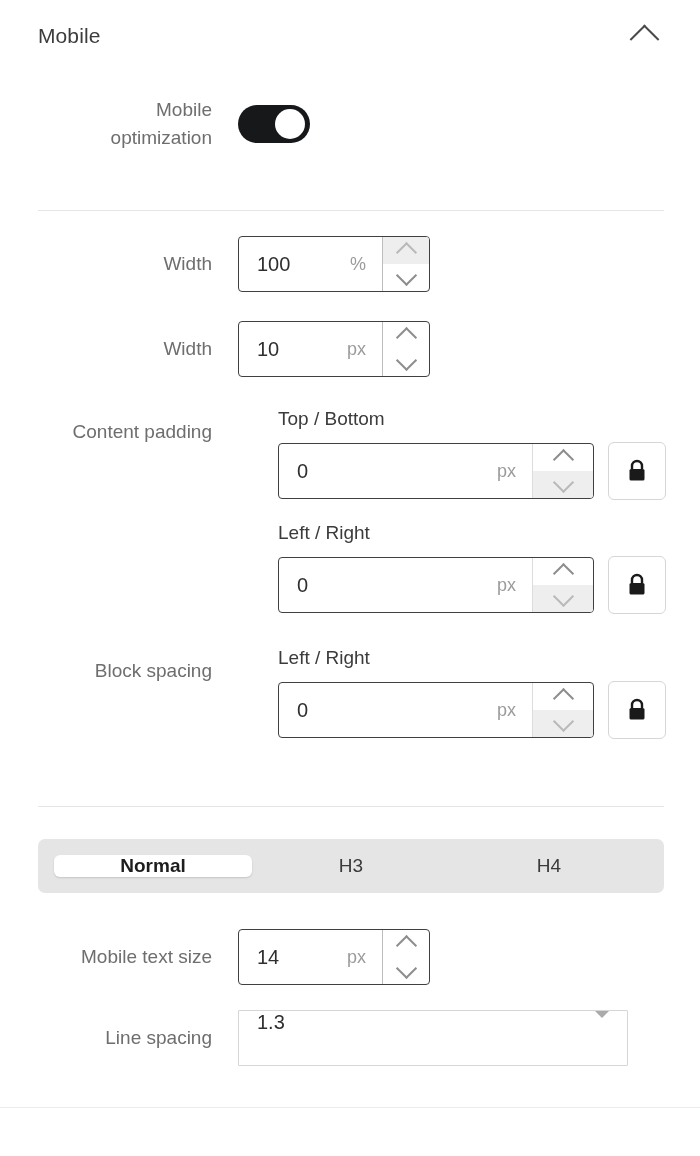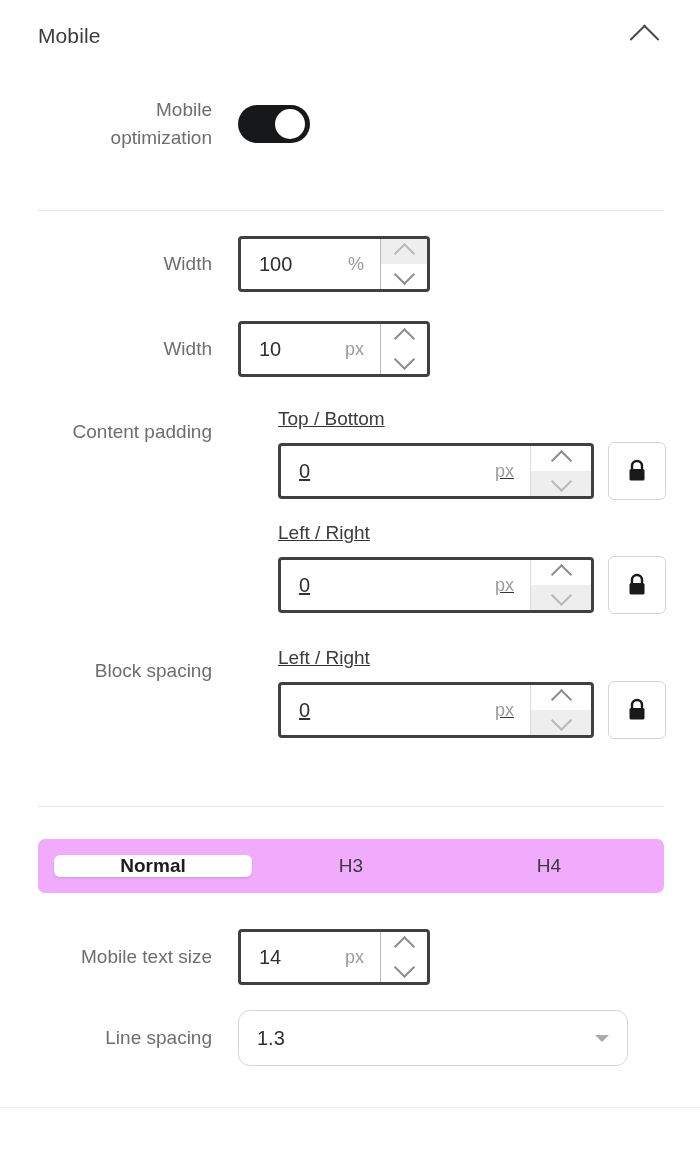--- a/index.html
+++ b/index.html
@@ -95,21 +95,21 @@
   }
   .divider.full {
     margin: 0;
     background: #ececec;
   }
 
   
   .numfield {
     display: flex;
     align-items: stretch;
-    border: 3px solid #404040;
+    border: 1px solid #404040;
     border-radius: 4px;
     background: #fff;
     box-sizing: border-box;
     overflow: hidden;
   }
   .numfield.small { width: 192px; height: 56px; }
   .numfield.wide  { width: 316px; height: 56px; }
 
   .nf-main {
     flex: 1 1 auto;
@@ -164,21 +164,21 @@
   
   .pad-group {
     display: flex;
     padding: 0 36px 0 38px;
     box-sizing: border-box;
     gap: 40px;
   }
   .pad-group .row-label {
     padding-top: 10px;
   }
-  .pad-fields { flex: 1 1 auto; text-decoration: underline; }
+  .pad-fields { flex: 1 1 auto; }
   .sublabel {
     font-size: 19px;
     color: #3b3b3b;
     margin-bottom: 12px;
   }
   .pad-line {
     display: flex;
     align-items: center;
     gap: 14px;
   }
@@ -192,21 +192,21 @@
     align-items: center;
     justify-content: center;
     cursor: pointer;
     flex: 0 0 auto;
   }
 
   
   .tabbar {
     margin: 0 36px 0 38px;
     height: 54px;
-    background: #f0abfc;
+    background: #e5e5e5;
     border-radius: 7px;
     display: flex;
     align-items: center;
     padding: 16px;
     box-sizing: border-box;
   }
   .tab {
     flex: 1 1 0;
     height: 100%;
     display: flex;
@@ -222,24 +222,23 @@
     font-weight: bold;
     color: #1d1d1d;
     box-shadow: 0 1px 2px rgba(0,0,0,.14);
   }
 
   
   .selectfield {
     width: 390px;
     height: 56px;
     border: 1px solid #d6d6d6;
-    border-radius: 12px;
+    border-radius: 1px;
     background: #fff;
     display: flex;
-    align-items: center;
     justify-content: space-between;
     padding: 0 18px;
     box-sizing: border-box;
     cursor: pointer;
   }
   .sel-value { font-size: 20px; color: #2f2f2f; }
   .tri-down {
     width: 0; height: 0;
     border-left: 7px solid transparent;
     border-right: 7px solid transparent;

